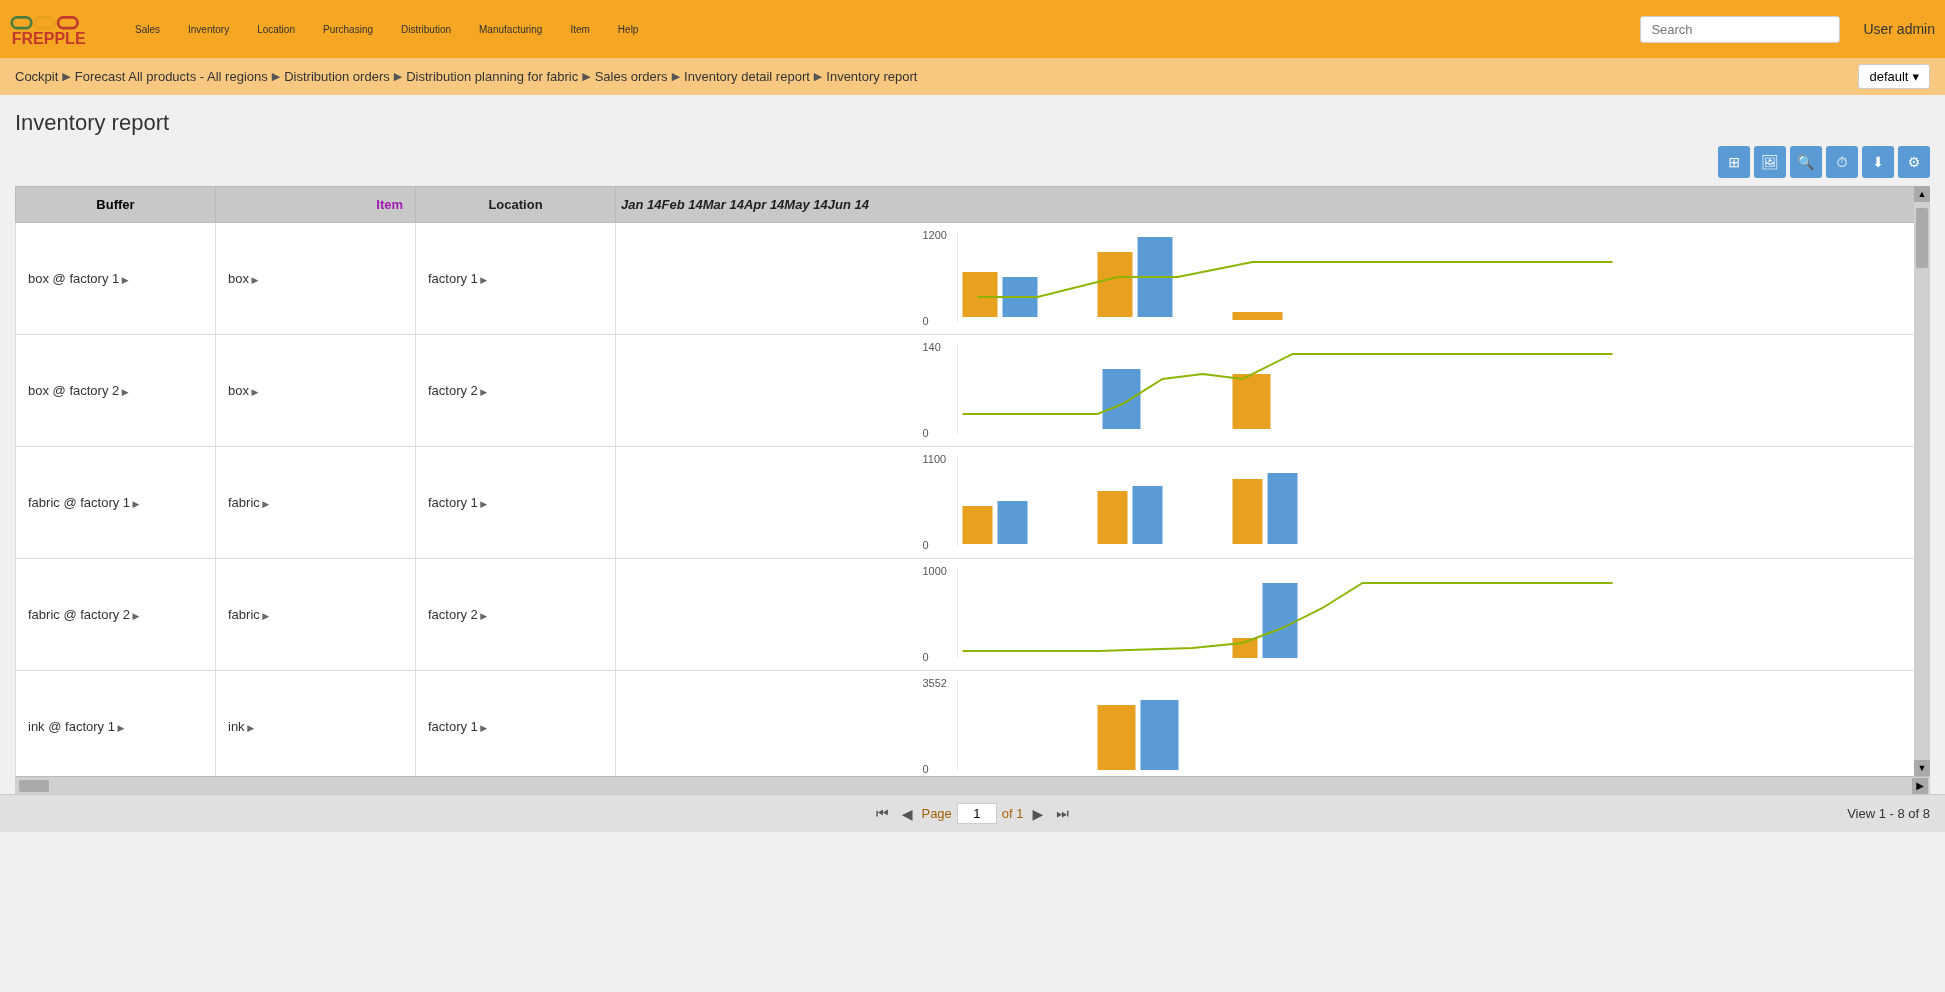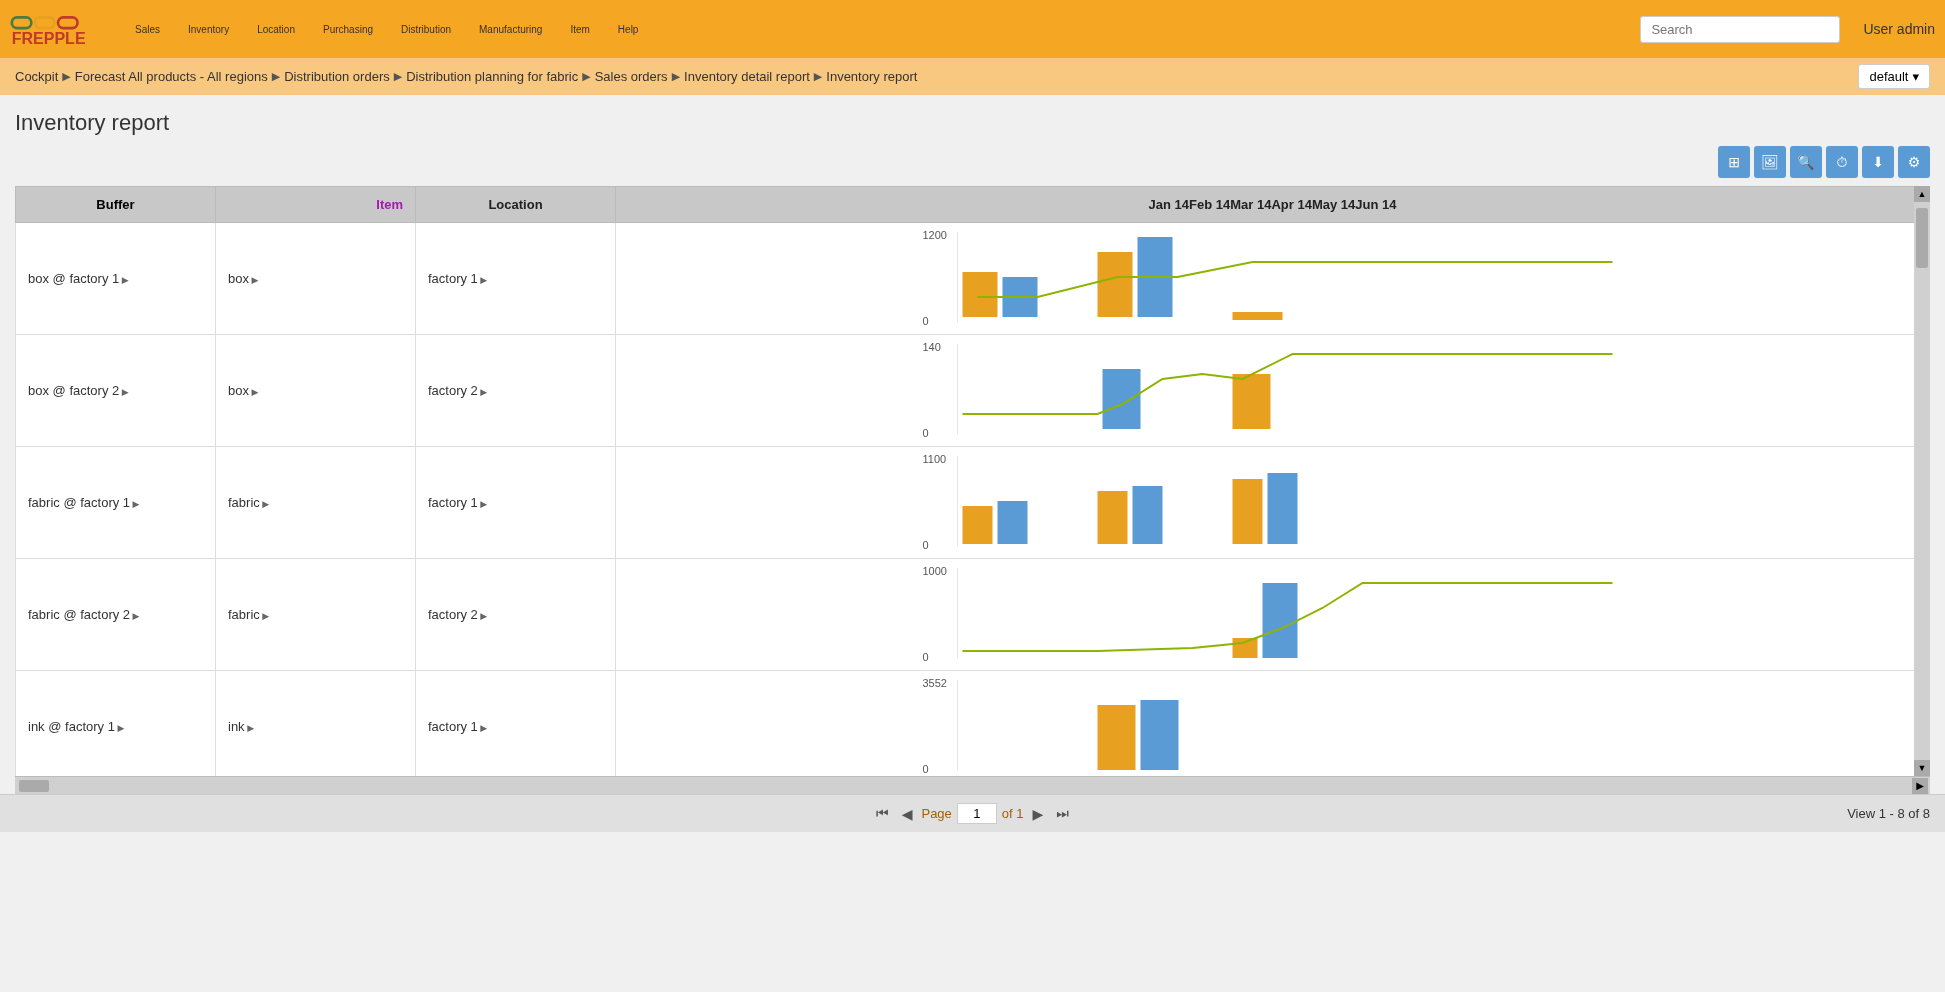--- a/index.html
+++ b/index.html
@@ -253,21 +253,21 @@
 
   <div class="table-wrapper">
     <div style="overflow-x:auto; overflow-y:auto; max-height:590px; position:relative;">
       <table style="border-collapse:collapse; width:100%; min-width:900px; background:white;">
         <thead>
           <tr style="background:#c8c8c8;">
             <th style="padding:10px 12px; text-align:center; border:1px solid #bbb; width:200px; font-weight:bold; color:#000000;">Buffer</th>
             <th style="padding:10px 12px; text-align:right; border:1px solid #bbb; width:200px; font-weight:bold; color:#a21caf;">Item</th>
             <th style="padding:10px 12px; text-align:center; border:1px solid #bbb; width:200px; font-weight:bold; color:#222;">Location</th>
             <th style="border:1px solid #bbb; padding:0; font-weight:bold; color:#222;">
-              <div style="display:flex; justify-content:center; padding:10px 5px;">
+              <div style="display:flex; justify-content:flex-start; padding:10px 5px;font-style:italic;">
                 <span style="font-size:13px;">Jan 14</span>
                 <span style="font-size:13px;">Feb 14</span>
                 <span style="font-size:13px;">Mar 14</span>
                 <span style="font-size:13px;">Apr 14</span>
                 <span style="font-size:13px;">May 14</span>
                 <span style="font-size:13px;">Jun 14</span>
               </div>
             </th>
           </tr>
         </thead>

